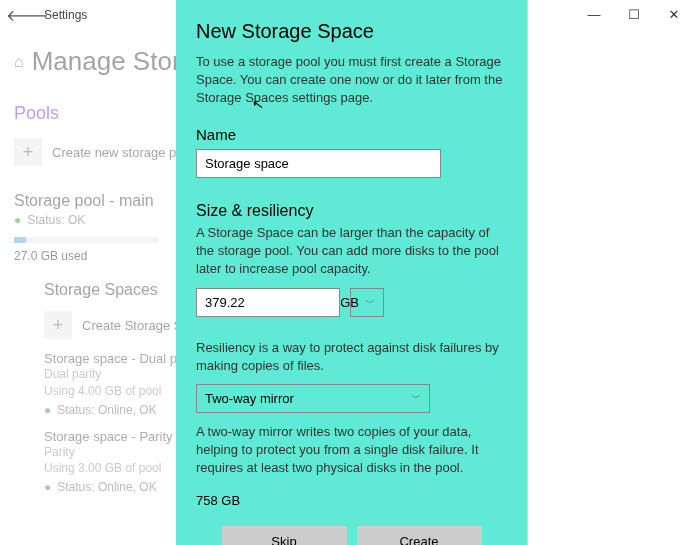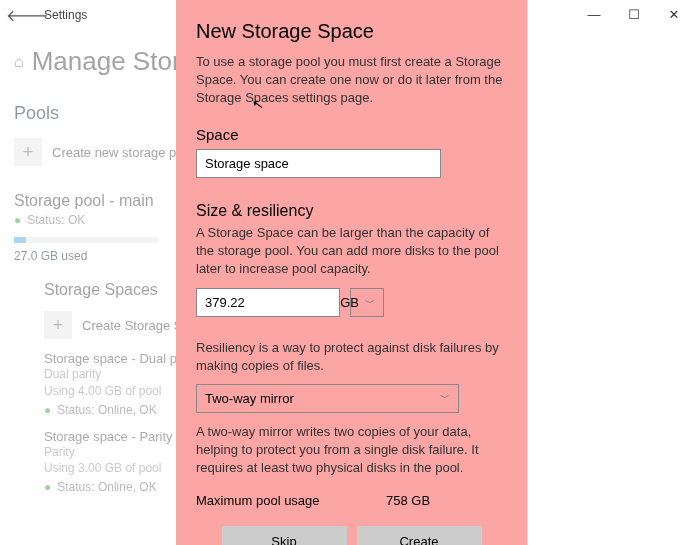--- a/index.html
+++ b/index.html
@@ -27,21 +27,21 @@
   
   .bg {
     position: absolute;
     left: 0; top: 30px; right: 0; bottom: 0;
     padding: 10px 14px;
     color: #333;
   }
   .bg .home-row { display: flex; align-items: center; gap: 8px; margin-top: 6px; }
   .bg .home-icon { font-size: 16px; color: #555; }
   .bg .page-title { font-size: 26px; font-weight: 300; color: #333; }
-  .bg .section-h { font-size: 18px; font-weight: 400; margin-top: 26px; color: #0f172a; }
+  .bg .section-h { font-size: 18px; font-weight: 400; margin-top: 26px; color: #6d28d9; }
   .bg .add-row { display: flex; align-items: center; gap: 10px; margin-top: 14px; }
   .bg .plus-box { width: 28px; height: 28px; background: #e6e6e6; color: #666; display:flex; align-items:center; justify-content:center; font-size:18px; }
   .bg .pool-title { font-size: 16px; font-weight: 400; margin-top: 26px; color: #333; }
   .bg .status-line { display:flex; align-items:center; gap:6px; margin-top:3px; color:#666; font-size:12px;}
   .bg .checkcirc { color:#2aa02a; font-size:12px; }
   .bg .usage-bar { width: 144px; height: 6px; background:#e6e6e6; margin-top:10px; }
   .bg .usage-bar-fill { width: 12px; height:6px; background:#4aa4e8; }
   .bg .usage-text { font-size: 12px; color:#0f172a; margin-top:6px; }
   .bg .sub-head { font-size: 16px; font-weight: 400; margin: 18px 0 12px 30px; color:#333; }
   .bg .sub-item { margin-left: 30px; margin-top:12px; }
@@ -54,42 +54,42 @@
     background: rgba(255,255,255,0.55);
     pointer-events:none;
   }
   
   .modal {
     position: absolute;
     left: 176px;
     top: 0;
     width: 352px;
     height: 545px;
-    background: #fca5a5;
+    background: #5eead4;
     border-right: 1px solid #d8d8d8;
     padding: 20px 20px 12px 20px;
   }
   .modal h1 { font-size: 20px; font-weight: 400; margin-bottom: 10px; }
   .modal .para { font-size: 13px; color: #333; line-height: 1.4; margin-bottom: 18px; }
   .modal .label { font-size: 15px; font-weight: 400; margin-bottom: 6px; }
   .modal input[type=text] {
     border: 1px solid #888; padding: 6px 8px; font-size: 13px; font-family: Liberation Sans, sans-serif;
     outline: none;
   }
   .name-field { width: 245px; }
   .modal .section-h2 { font-size: 16px; font-weight: 400; margin-top: 24px; margin-bottom: 4px; }
   .size-row { display:flex; gap: 10px; margin-top: 10px; align-items:center; }
   .size-field { width: 144px; }
   .unit-sel {
     border: 1px solid #888; padding: 6px 8px; font-size: 13px; width: 34px;
     display:flex; align-items:center; justify-content:flex-end; gap:6px;
   }
   .chev { font-size: 10px; color:#666; }
   .res-sel {
-    border: 1px solid #888; padding: 6px 8px; font-size: 13px; width: 263px; margin-top: 8px;
+    border: 1px solid #888; padding: 6px 8px; font-size: 13px; width: 234px; margin-top: 8px;
     display:flex; align-items:center; justify-content:space-between;
   }
   .max-row { display:flex; margin-top: 16px; font-size:13px; }
   .max-row .lbl { width: 190px; }
   .btn-row { display:flex; gap: 10px; margin-top: 18px; justify-content:center; }
   .btn {
     background: #ccc; border: none; width: 125px; height: 30px;
     font-size: 13px; font-family: inherit; color:#000;
   }
   .cursor-arrow {
@@ -160,21 +160,21 @@
     </div>
   </div>
 
   <div class="scrim"></div>
 </div>
 
 <div class="modal">
   <h1>New Storage Space</h1>
   <div class="para">To use a storage pool you must first create a Storage Space. You can create one now or do it later from the Storage Spaces settings page.</div>
 
-  <div class="label">Space</div>
+  <div class="label">Name</div>
   <input type="text" class="name-field" value="Storage space" style="">
 
   <div class="section-h2">Size &amp; resiliency</div>
   <div class="para" style="margin-bottom:8px">A Storage Space can be larger than the capacity of the storage pool. You can add more disks to the pool later to increase pool capacity.</div>
 
   <div class="size-row">
     <input type="text" class="size-field" value="379.22" style="">
     <div class="unit-sel">
       <span>GB</span>
       <span class="chev">﹀</span>
@@ -183,21 +183,20 @@
 
   <div class="para" style="margin-top:22px; margin-bottom:4px">Resiliency is a way to protect against disk failures by making copies of files.</div>
   <div class="res-sel">
     <span>Two-way mirror</span>
     <span class="chev">﹀</span>
   </div>
 
   <div class="para" style="margin-top:10px; margin-bottom:6px">A two-way mirror writes two copies of your data, helping to protect you from a single disk failure. It requires at least two physical disks in the pool.</div>
 
   <div class="max-row">
-    <span class="lbl">Maximum pool usage</span>
     <span>758 GB</span>
   </div>
 
   <div class="btn-row">
     <button class="btn">Skip</button>
     <button class="btn">Create</button>
   </div>
 </div>
 
 <div class="cursor-arrow">↖</div>

